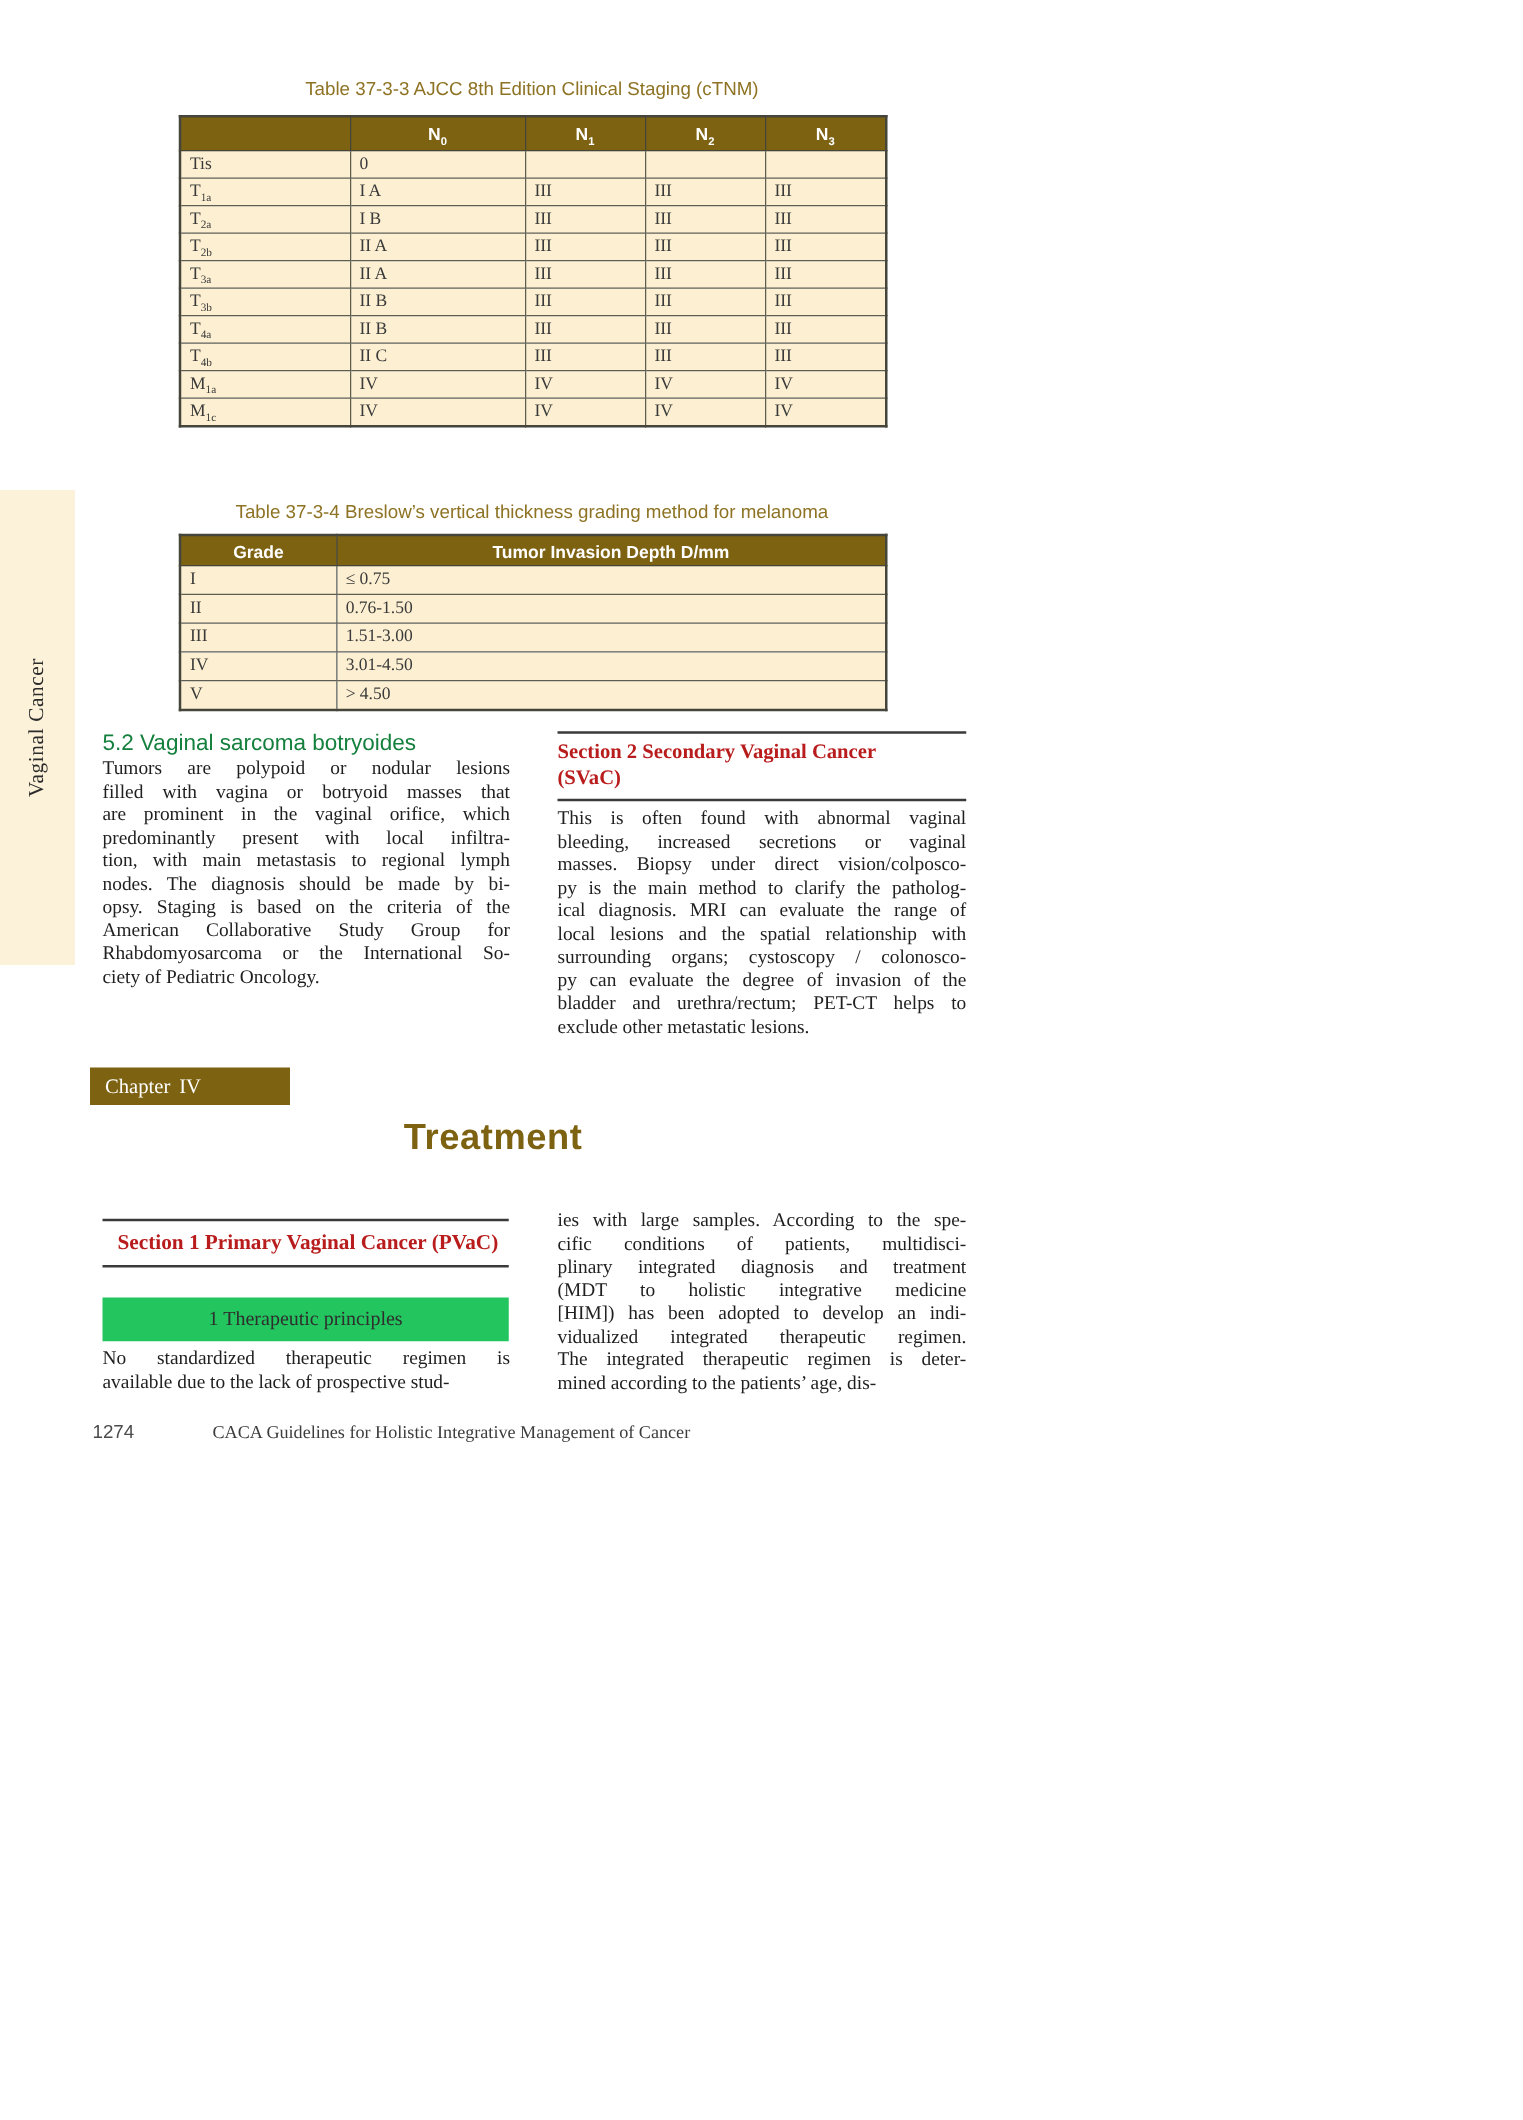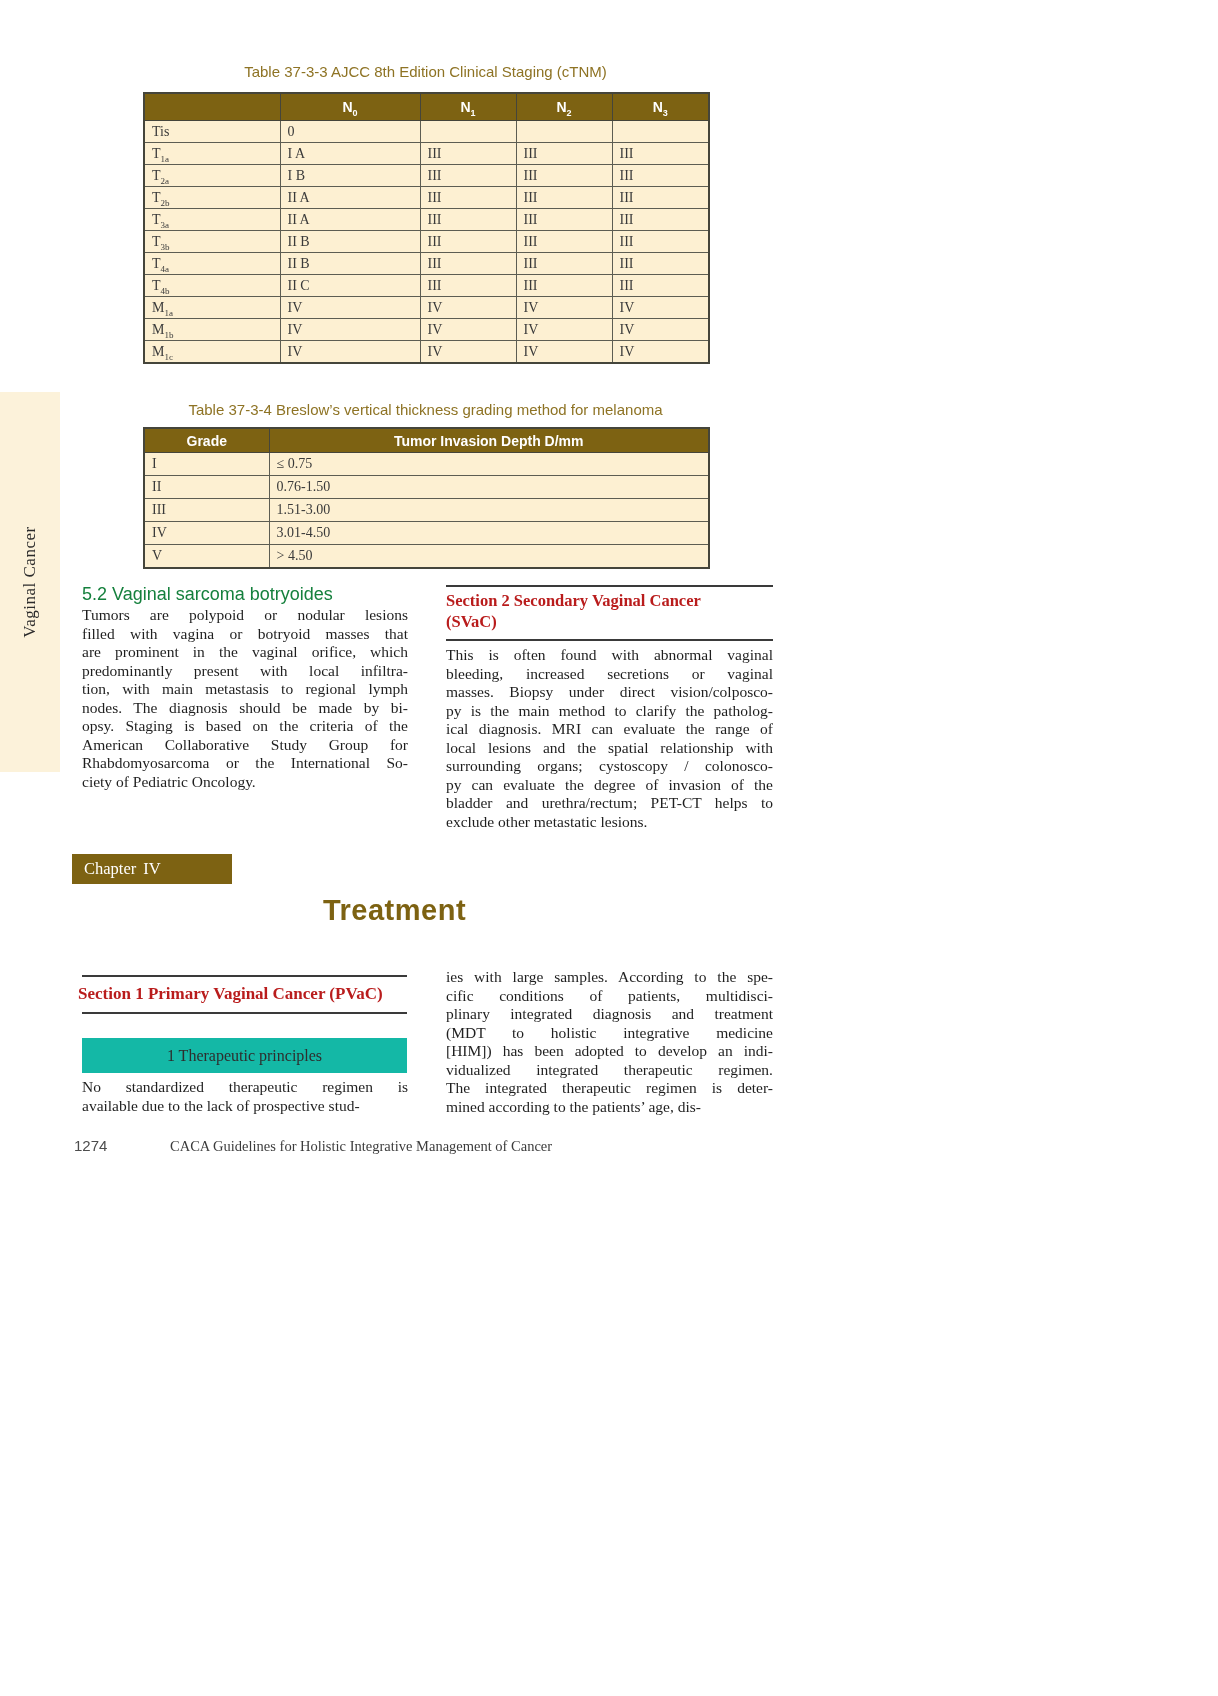--- a/index.html
+++ b/index.html
@@ -60,21 +60,21 @@
     color:#ffffff; font-family:"Liberation Serif", serif; font-size:16.5px;
     line-height:30px; padding-left:12px; box-sizing:border-box; word-spacing:3px;
   }
   .chapter-title {
     left:82px; top:894px; width:625px; text-align:center;
     font-family:"Liberation Sans", sans-serif; font-weight:bold; font-size:29px;
     color:#7d6212; letter-spacing:0.5px;
   }
 
   .principle-box {
-    left:82px; top:1038px; width:325px; height:35px; background:#14b8a6;
+    left:82px; top:1038px; width:325px; height:35px; background:#22c55e;
     text-align:center; line-height:35px; font-size:16px; color:#2e2e2e;
   }
 
   .footer-num {
     font-family:"Liberation Sans", sans-serif; font-size:15px; color:#4c4c4c;
   }
   .footer-title { font-size:14.5px; color:#3c3c3c;margin-left:36px; }
 </style>
 </head>
 <body>
@@ -156,27 +156,20 @@
         <td>III</td>
       </tr>
       <tr>
         <td>M<sub>1a</sub></td>
         <td>IV</td>
         <td>IV</td>
         <td>IV</td>
         <td>IV</td>
       </tr>
       <tr>
-        <td>M<sub>1b</sub></td>
-        <td>IV</td>
-        <td>IV</td>
-        <td>IV</td>
-        <td>IV</td>
-      </tr>
-      <tr>
         <td>M<sub>1c</sub></td>
         <td>IV</td>
         <td>IV</td>
         <td>IV</td>
         <td>IV</td>
       </tr>
     </tbody>
 </table>
 
 <div class="abs tbl-caption" style="top:401px;">Table 37-3-4 Breslow’s vertical thickness grading method for melanoma</div>
@@ -250,21 +243,21 @@
     <div class="jl">bladder and urethra/rectum; PET-CT helps to</div>
     <div class="jl last">exclude other metastatic lesions.</div>
   </div>
 
 <div class="abs chapter-banner">
   <span>Chapter IV</span>
 </div>
 <div class="abs chapter-title">Treatment</div>
 
 <div class="abs rule" style="left:82px; top:975px; width:325px;"></div>
-<div class="abs sec-heading" style="left:78px; top:984px; width:325px; font-size:17px;">Section 1 Primary Vaginal Cancer (PVaC)</div>
+<div class="abs sec-heading" style="left:94px; top:984px; width:325px; font-size:17px;">Section 1 Primary Vaginal Cancer (PVaC)</div>
 <div class="abs rule" style="left:82px; top:1012px; width:325px;"></div>
 
 <div class="abs principle-box">
   <span>1 Therapeutic principles</span>
 </div>
 
 <div class="abs para" style="left:82px; top:1078px; width:326px;">
     <div class="jl">No standardized therapeutic regimen is</div>
     <div class="jl last">available due to the lack of prospective stud-</div>
   </div>

